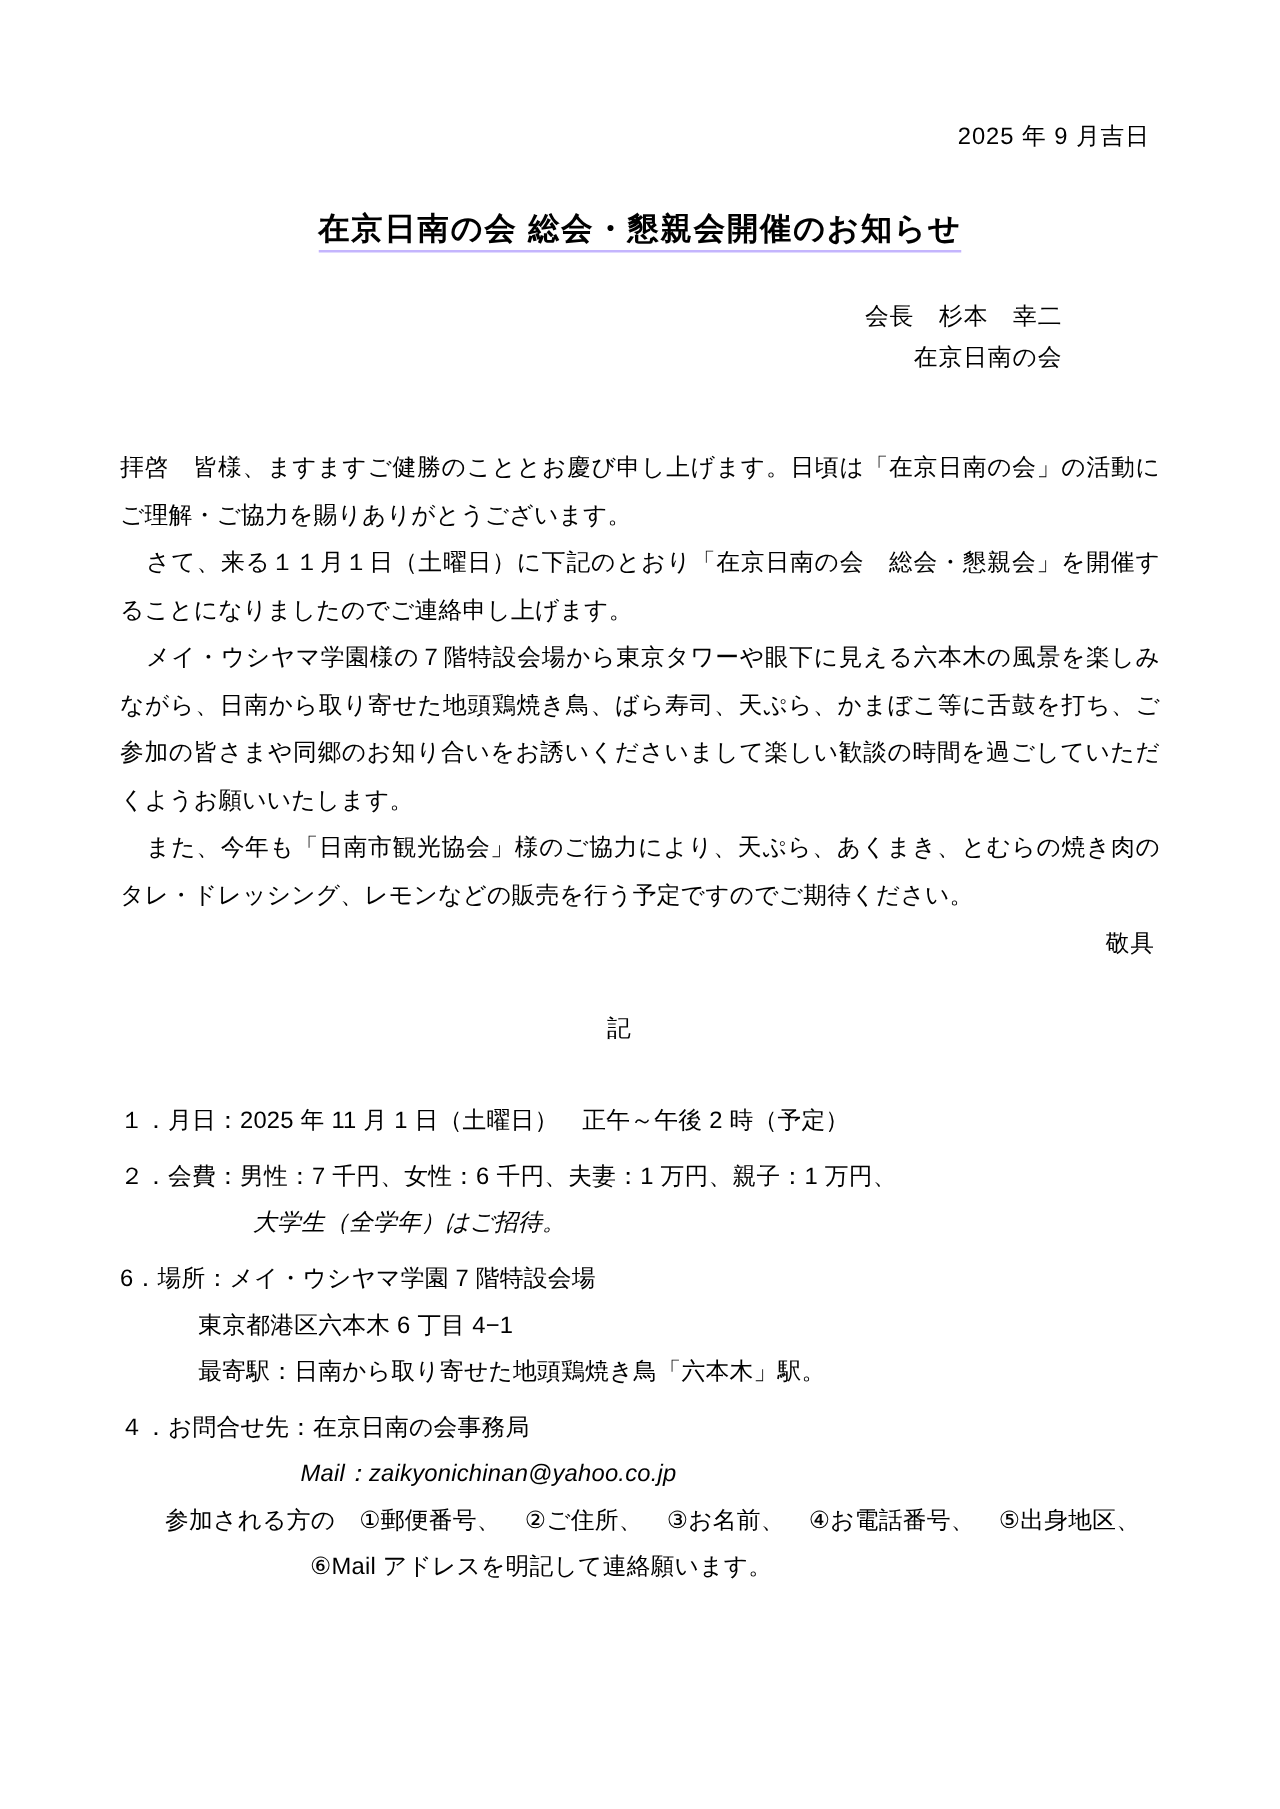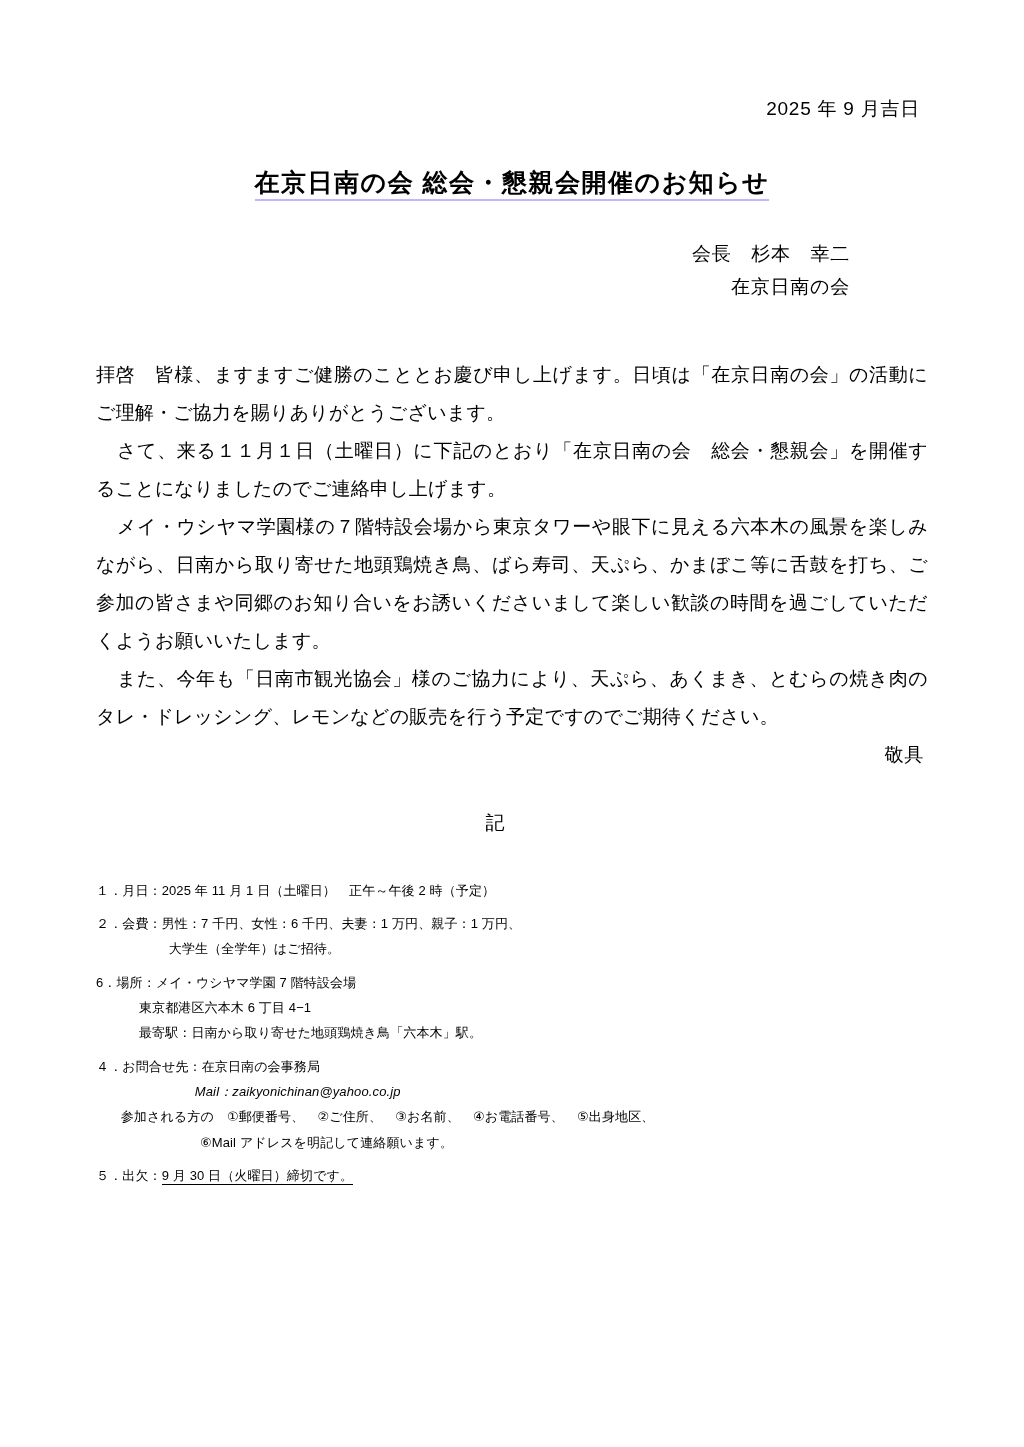--- a/index.html
+++ b/index.html
@@ -76,31 +76,31 @@
   }
   .ki {
     text-align: center;
     font-size: 19px;
     margin-top: 42px;
     letter-spacing: 0.2em;
     padding-right: 30px;
   }
   .items {
     margin-top: 42px;
-    font-size: 13px;
+    font-size: 19px;
     line-height: 1.95;
     letter-spacing: 0.01em;
   }
   .item {
     margin-bottom: 8px;
   }
   .item-line {
     display: block;
   }
-  .pad-1 { padding-left: 5.6em; }
+  .pad-1 { padding-left: 5.6em; font-style: italic; }
   .pad-2 { padding-left: 3.3em; }
   .pad-3 { padding-left: 7.6em; }
   .pad-4 { padding-left: 1.9em; }
   .pad-5 { padding-left: 8.0em; }
   .uline {
     border-bottom: 1.6px solid #000;
     padding-bottom: 1px;
   }
   .mail-text {
     font-family: "Liberation Sans", "DejaVu Sans", sans-serif;
@@ -150,19 +150,16 @@
         <span class="item-line pad-2">最寄駅：日南から取り寄せた地頭鶏焼き鳥「六本木」駅。</span>
       </div>
 
       <div class="item">
         <span class="item-line">４．お問合せ先：在京日南の会事務局</span>
         <span class="item-line pad-3 mail-text">Mail：zaikyonichinan@yahoo.co.jp</span>
         <span class="item-line pad-4">参加される方の　①郵便番号、　②ご住所、　③お名前、　④お電話番号、　⑤出身地区、</span>
         <span class="item-line pad-5">⑥Mail アドレスを明記して連絡願います。</span>
       </div>
 
-      <div class="item">
-        <span class="item-line"><span>５．出欠：</span><span class="uline">9 月 30 日（火曜日）締切です。</span></span>
-      </div>
 
     </div>
   </div>
 </div>
 
 </body></html>

